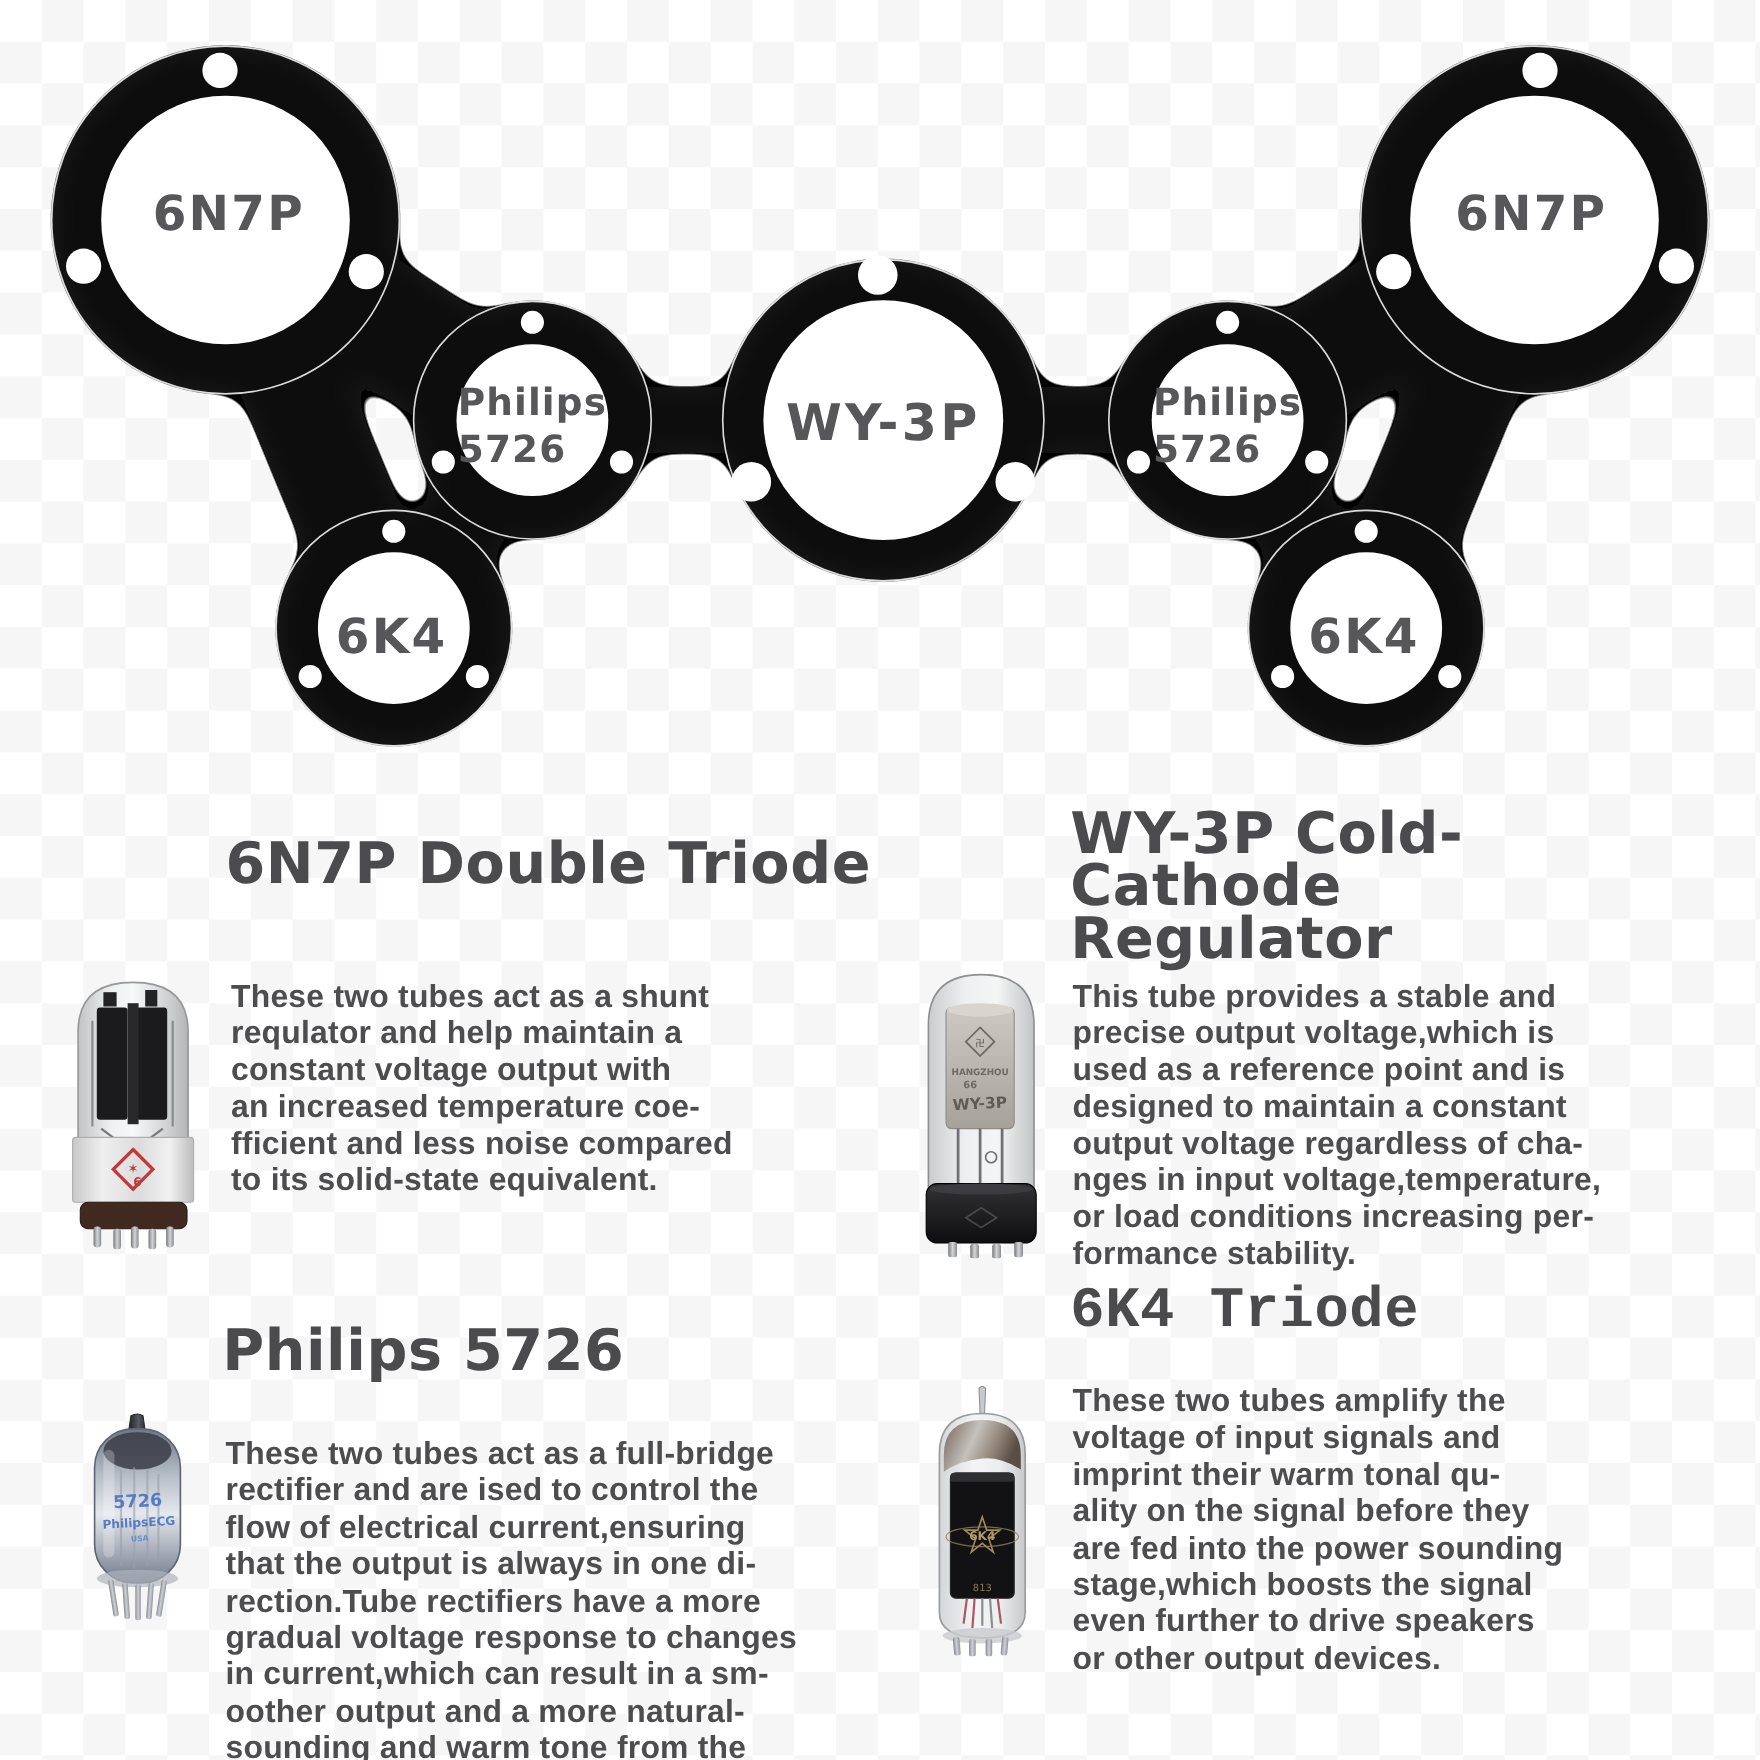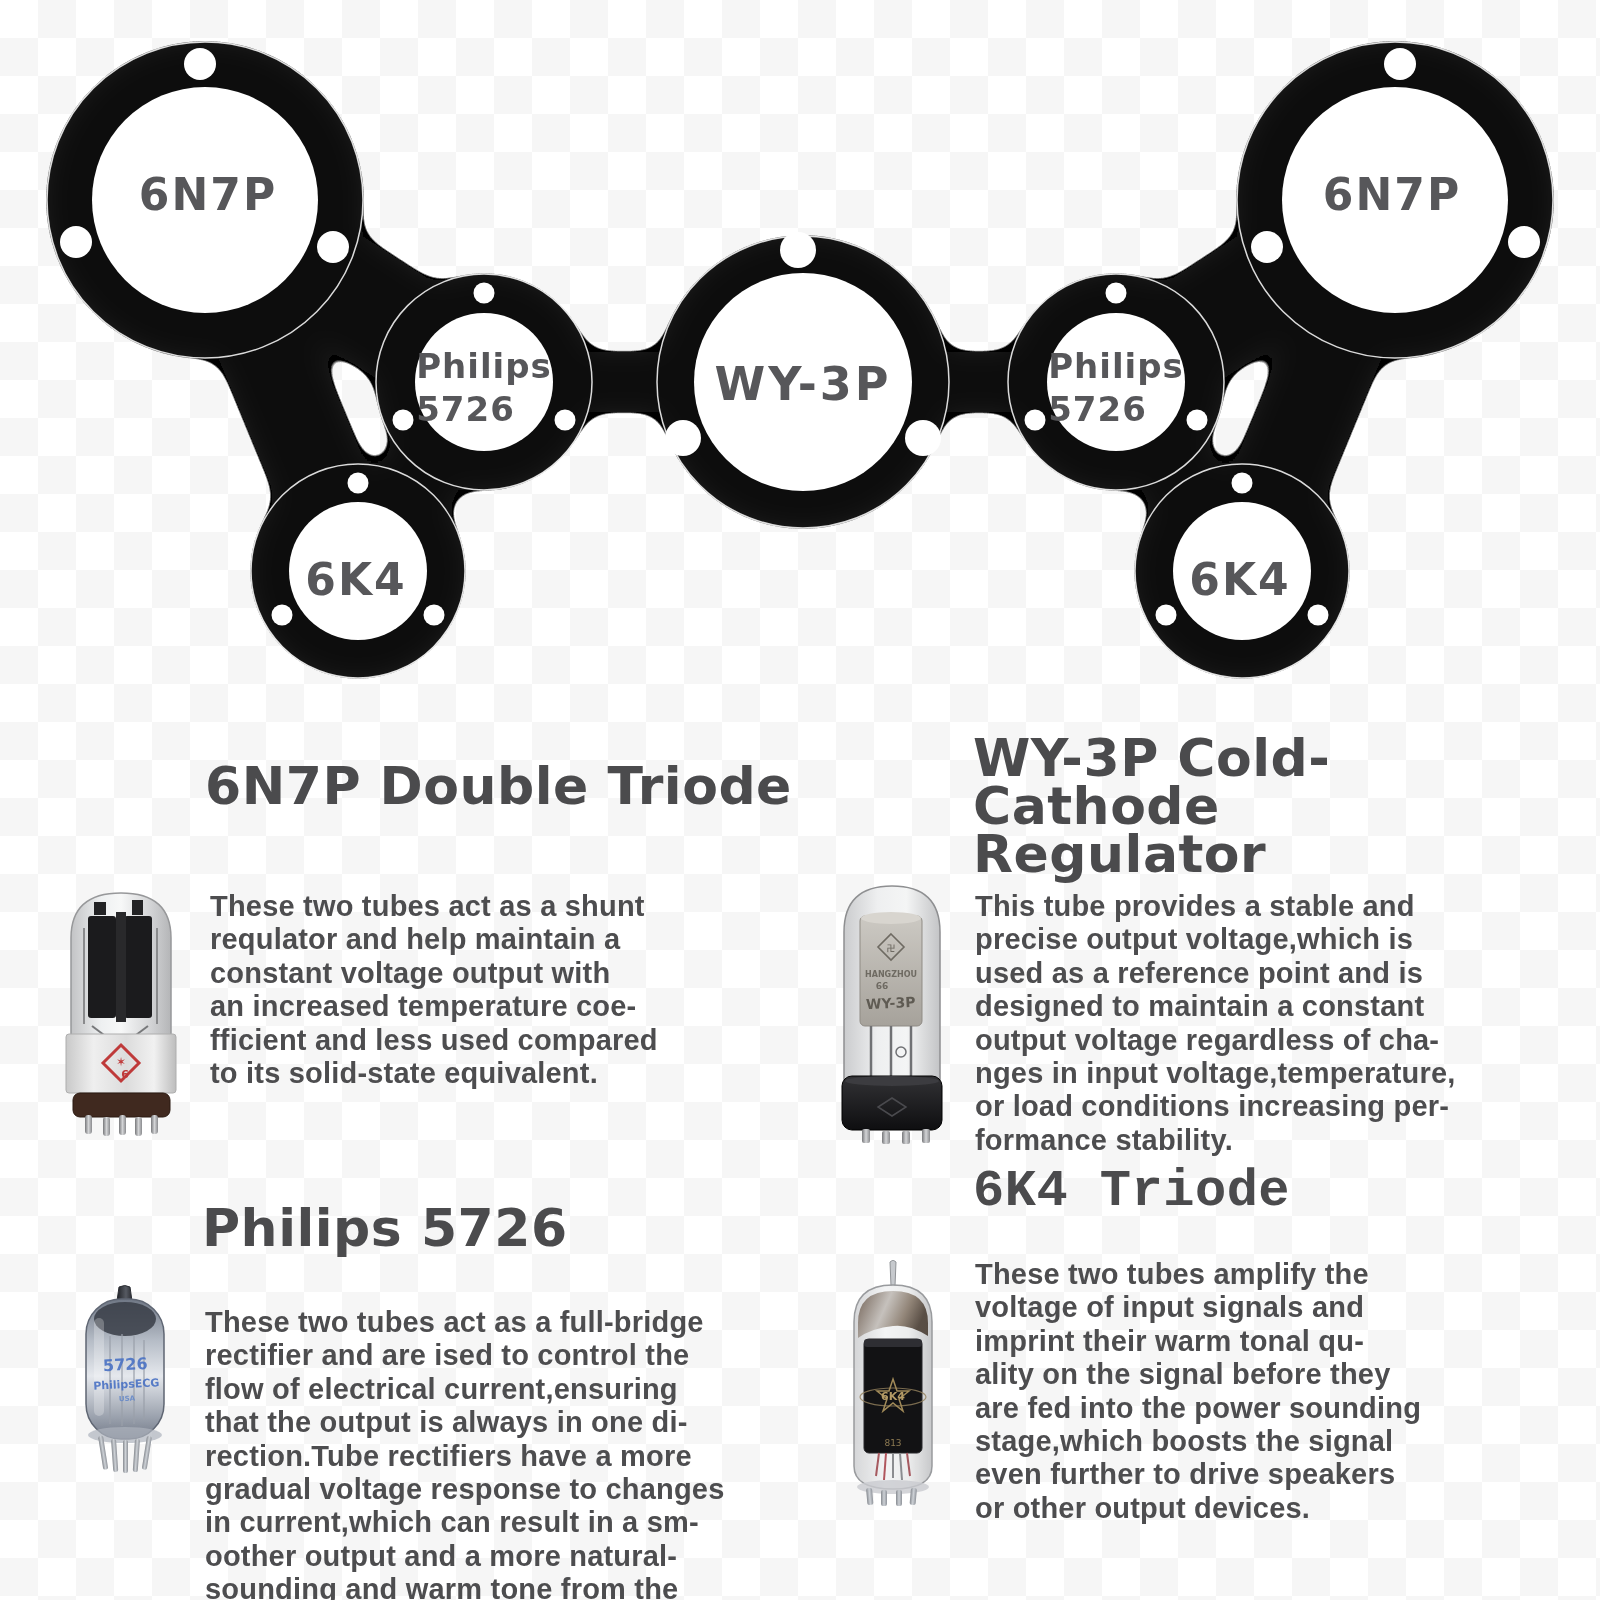--- a/index.html
+++ b/index.html
@@ -140,21 +140,21 @@
   <div class="sec-heading h-1">6N7P Double Triode</div>
   <div class="sec-heading h-2">WY-3P Cold-Cathode
 Regulator</div>
   <div class="sec-heading h-3">Philips 5726</div>
   <div class="sec-heading h-4">6K4 Triode</div>
 
   <div class="sec-body b-1">These two tubes act as a shunt
 requlator and help maintain a
 constant voltage output with
 an increased temperature coe-
-fficient and less used compared
+fficient and less noise compared
 to its solid-state equivalent.</div>
   <div class="sec-body b-2">This tube provides a stable and
 precise output voltage,which is
 used as a reference point and is
 designed to maintain a constant
 output voltage regardless of cha-
 nges in input voltage,temperature,
 or load conditions increasing per-
 formance stability.</div>
   <div class="sec-body b-3">These two tubes act as a full-bridge

